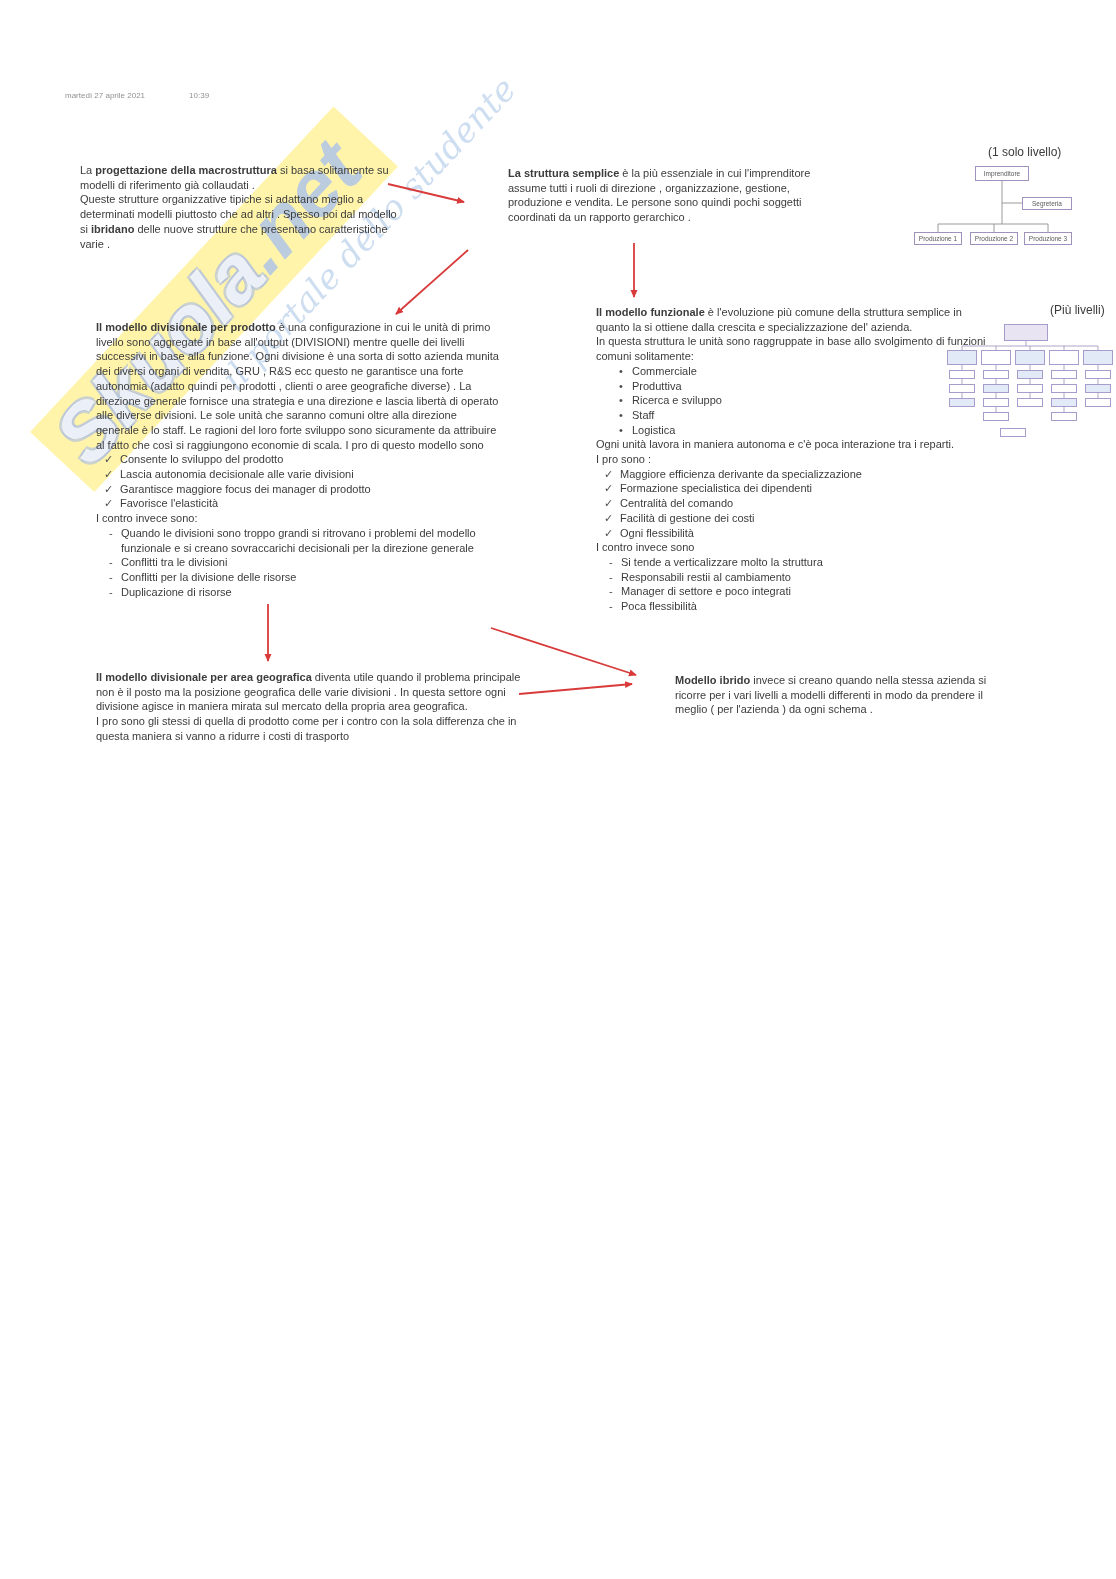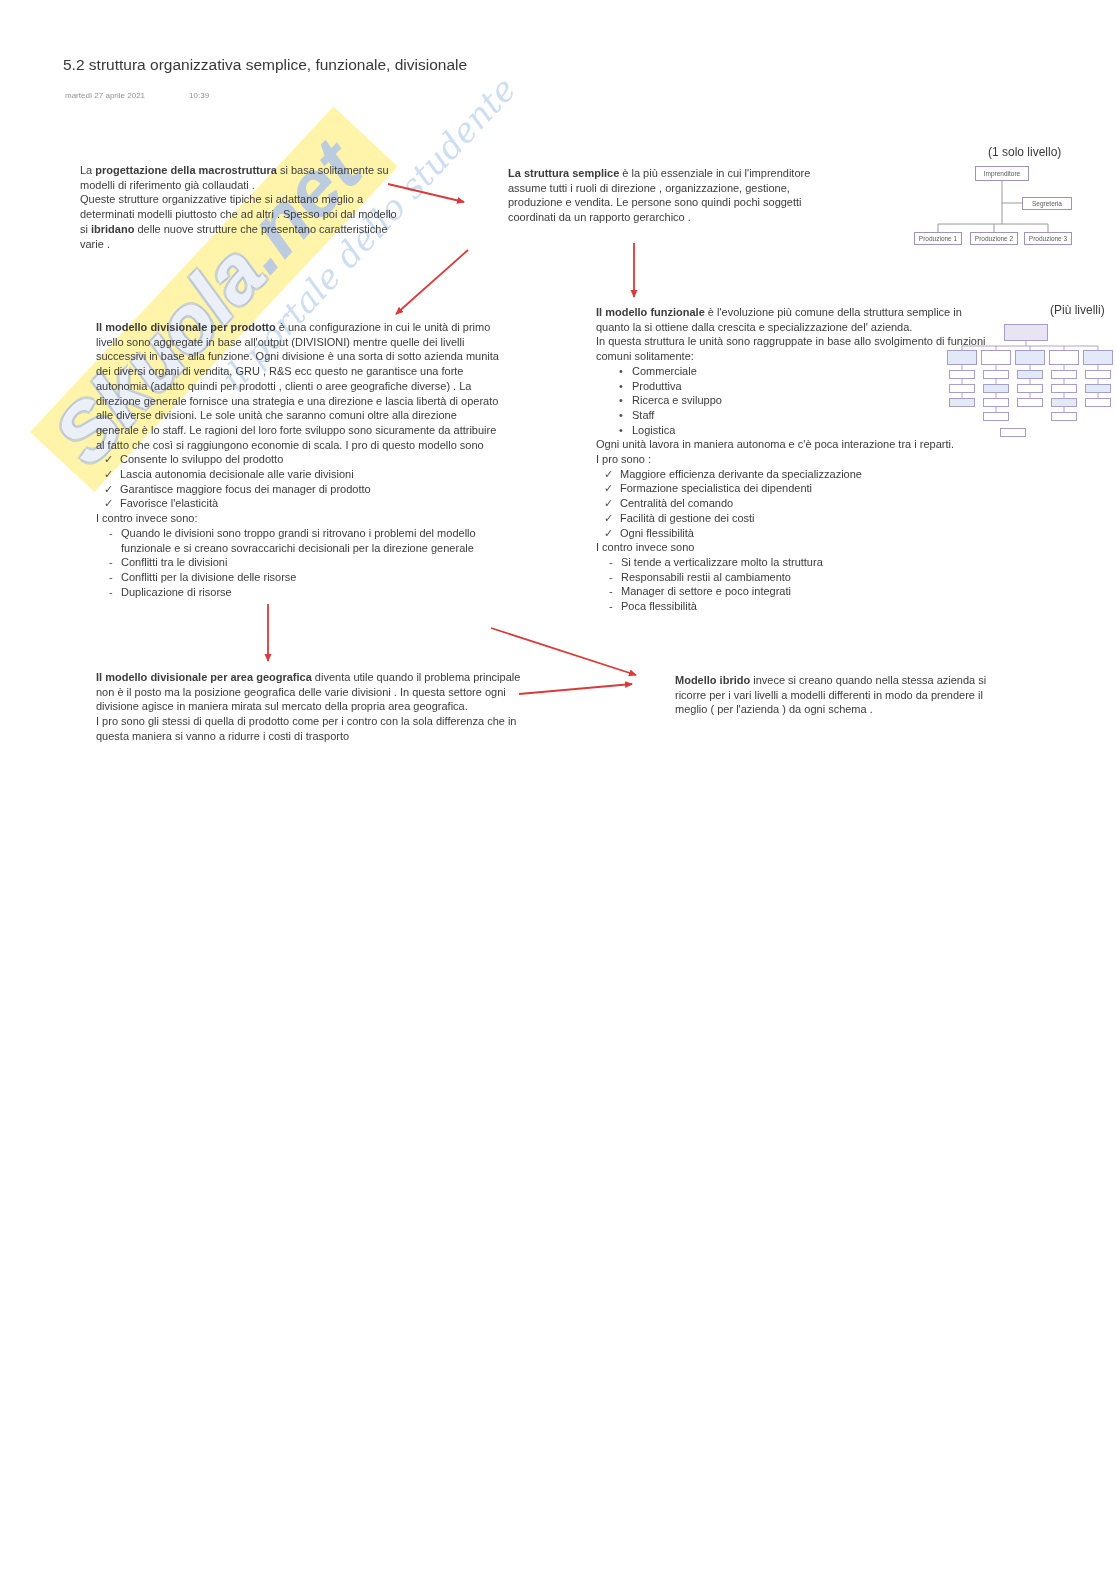--- a/index.html
+++ b/index.html
@@ -74,21 +74,20 @@
 </head>
 <body>
 
 <div class="page">
 
   <div class="watermark">
     <div class="wm-line1"><span>Skuola</span><span class="wm-net">.net</span></div>
     <div class="wm-line2">il portale dello studente</div>
   </div>
 
-  <h1 class="title">5.2 struttura organizzativa semplice, funzionale, divisionale</h1>
   <div class="meta">
     <span class="date">martedì 27 aprile 2021</span><span class="time">10:39</span>
   </div>
 
   <div class="tblock" id="blk-progettazione">
     <p><span>La </span><b>progettazione della macrostruttura</b><span> si basa solitamente su modelli di riferimento già collaudati .</span></p>
     <p><span>Queste strutture organizzative tipiche si adattano meglio a determinati modelli piuttosto che ad altri . Spesso poi dal modello si </span><b>ibridano</b><span> delle nuove strutture che presentano caratteristiche varie .</span></p>
   </div>
 
   <div class="tblock" id="blk-semplice">

